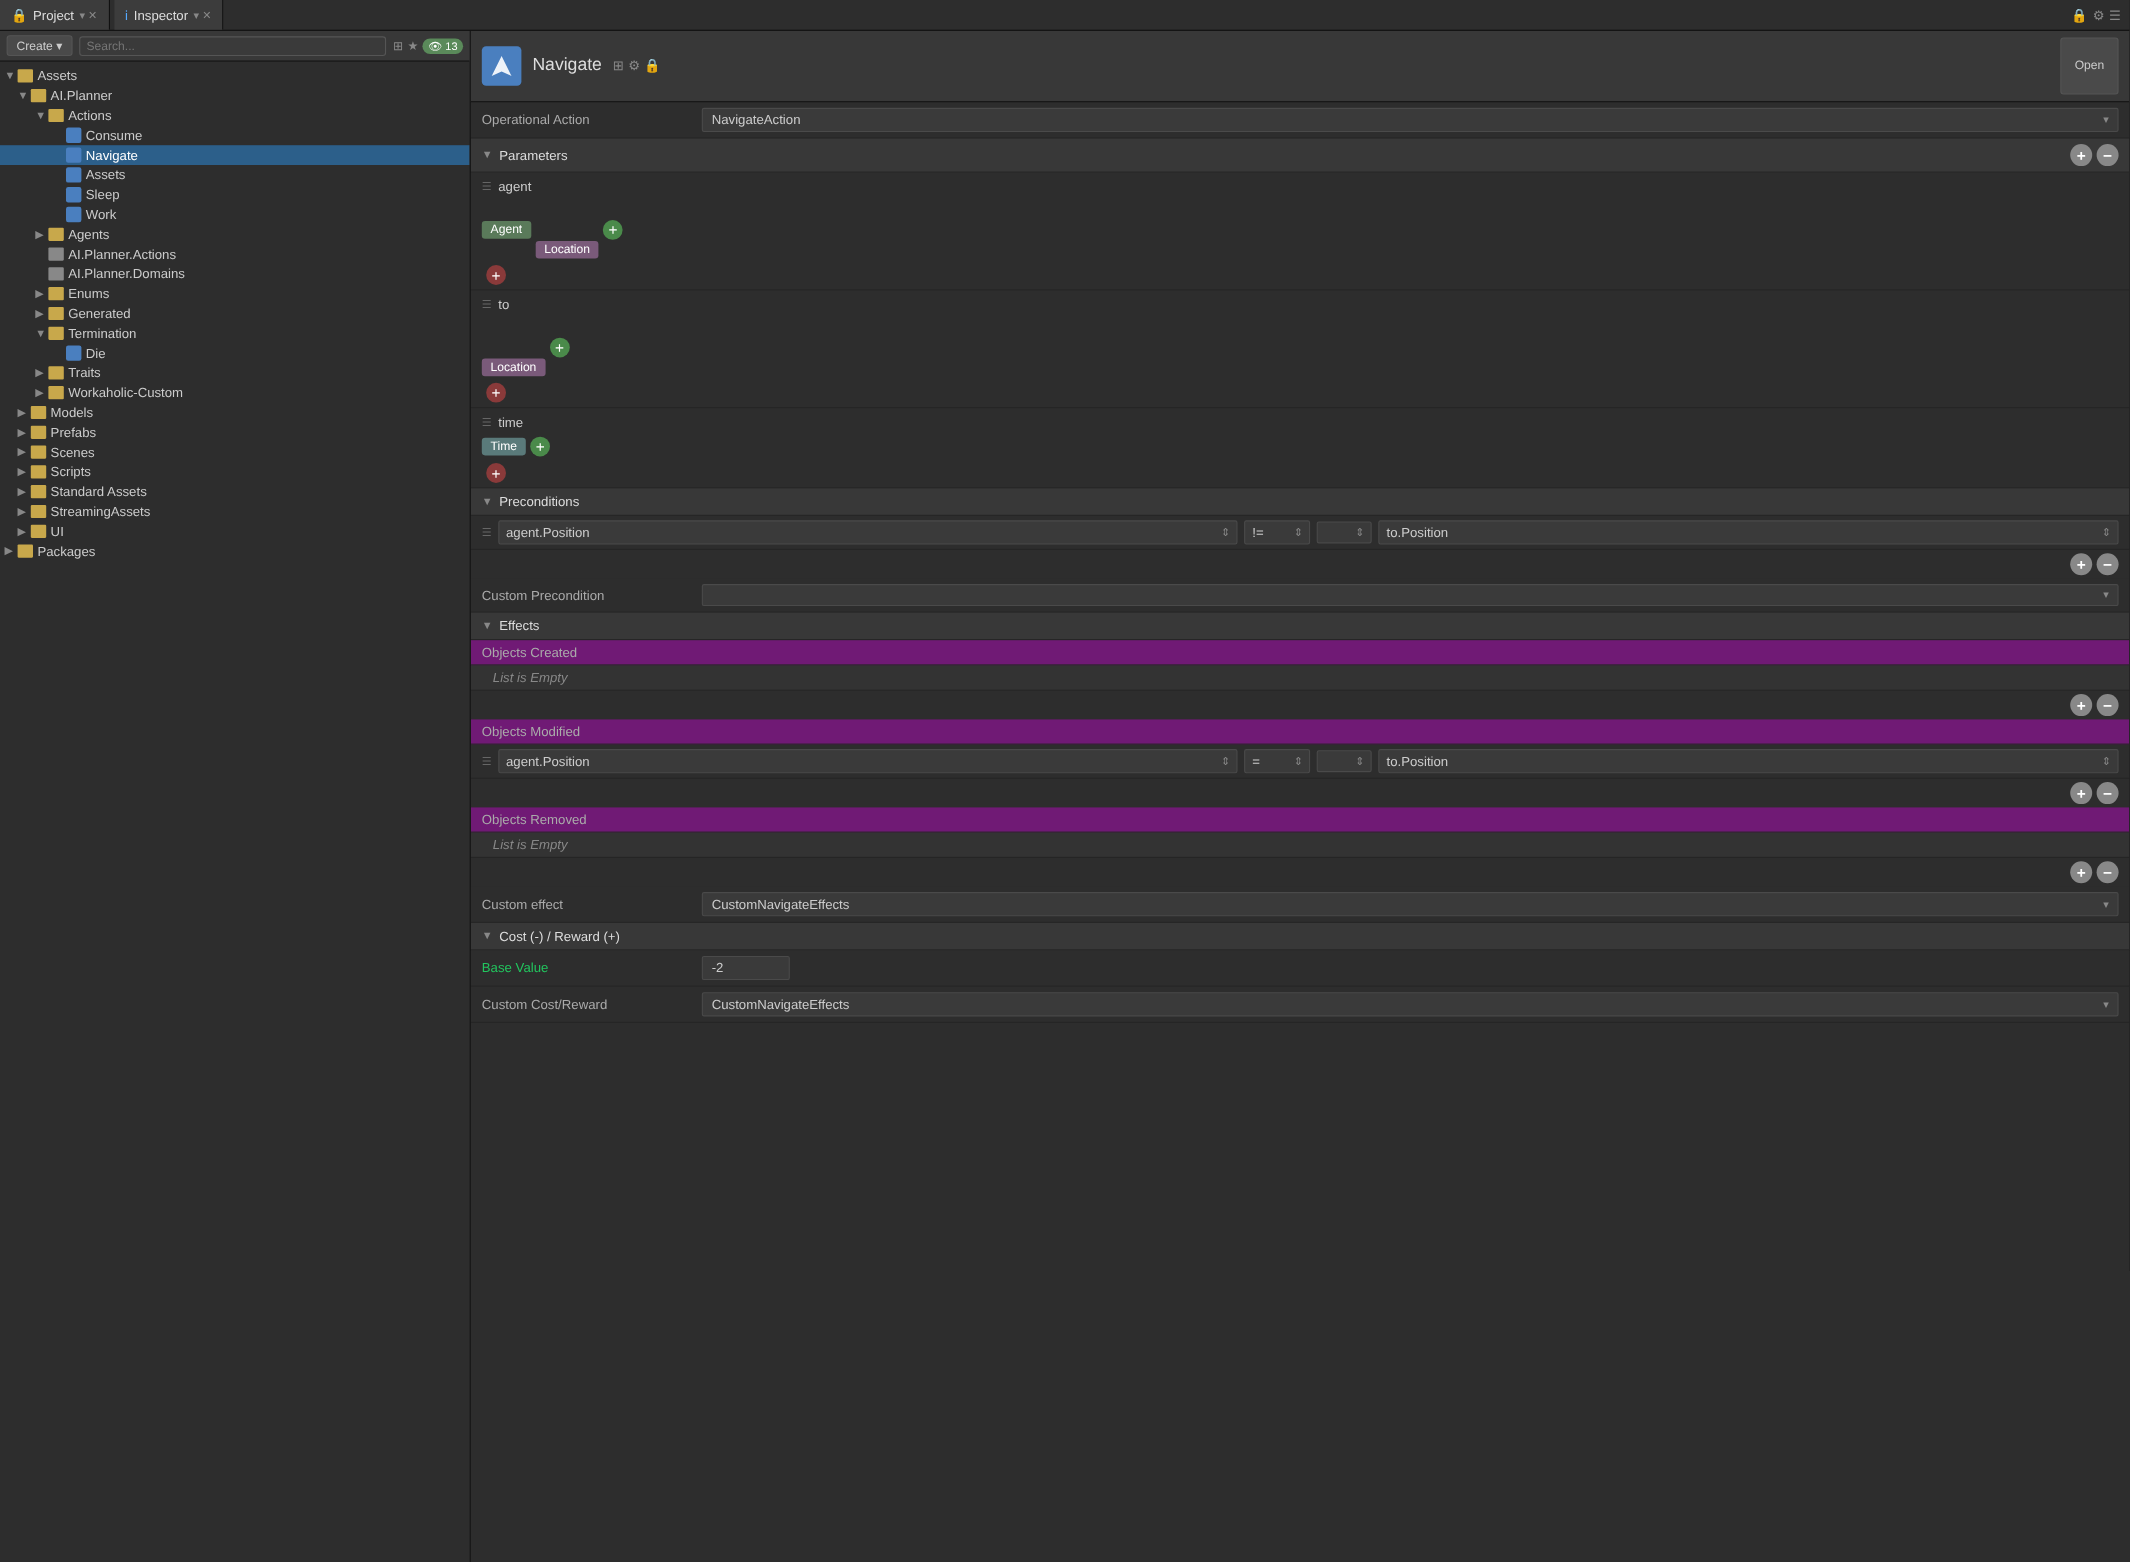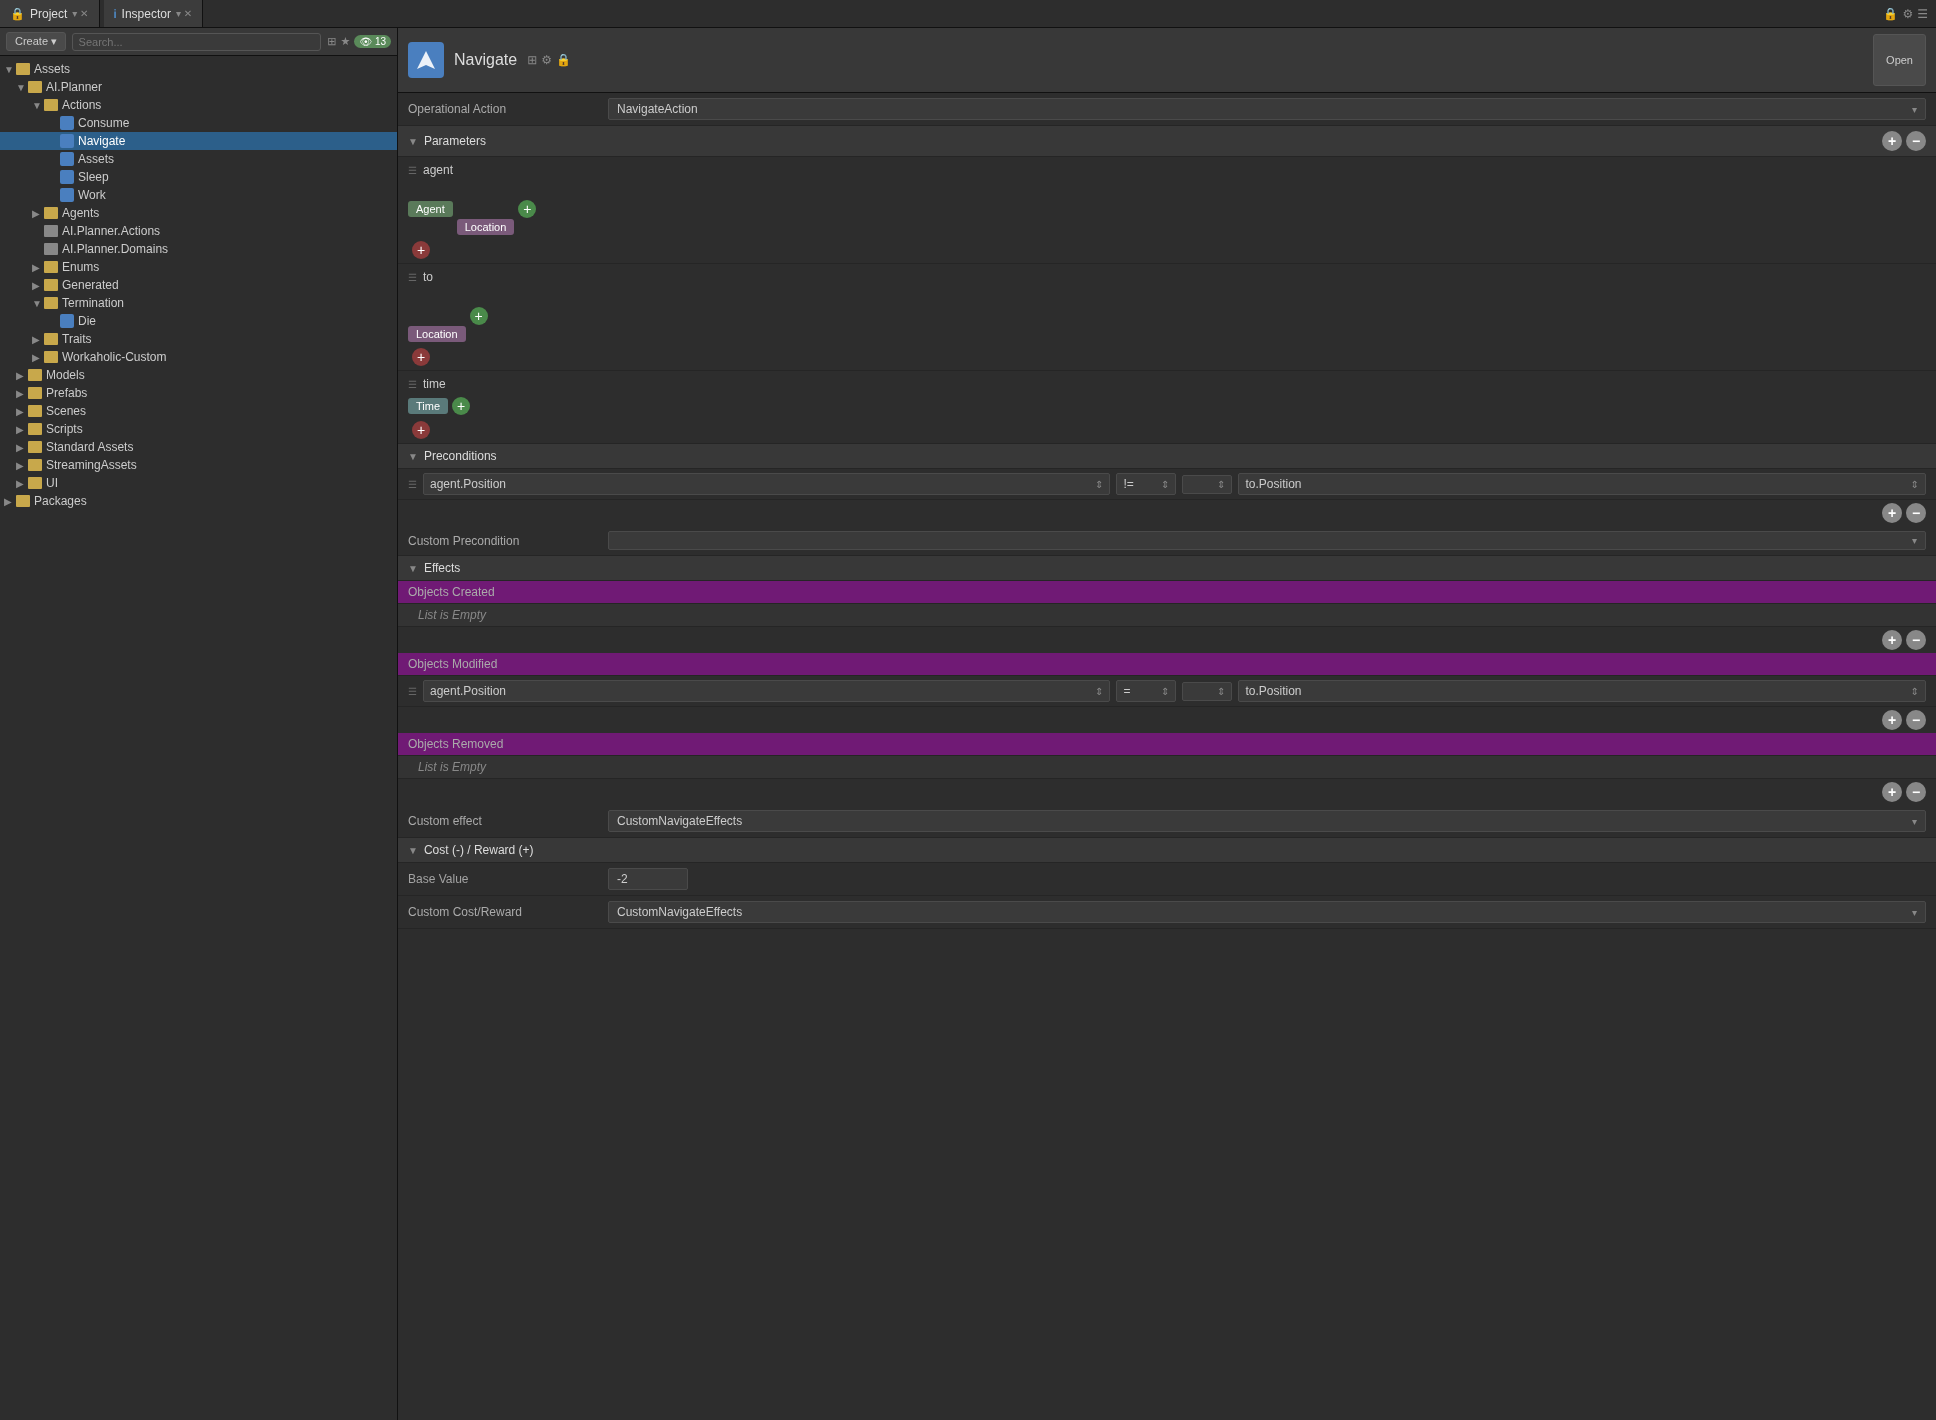--- a/index.html
+++ b/index.html
@@ -49,21 +49,21 @@
 
     
     .main-layout {
       display: flex;
       flex: 1;
       overflow: hidden;
     }
 
     
     .project-panel {
-      width: 398px;
+      width: 428px;
       background: #2d2d2d;
       border-right: 1px solid #111;
       display: flex;
       flex-direction: column;
       overflow: hidden;
     }
     .project-toolbar {
       display: flex;
       align-items: center;
       padding: 4px 6px;
@@ -354,21 +354,21 @@
       background: #333;
       border-bottom: 1px solid #252525;
     }
 
     .base-value-row {
       display: flex;
       align-items: center;
       padding: 5px 10px;
       border-bottom: 1px solid #252525;
     }
-    .base-val-label { width: 200px; color: #a3a3a3; font-size: 12px; }
+    .base-val-label { width: 200px; color: #22c55e; font-size: 12px; }
     .base-val-input {
       background: #3a3a3a;
       border: 1px solid #4a4a4a;
       color: #ccc;
       padding: 3px 8px;
       border-radius: 2px;
       font-size: 12px;
       width: 80px;
     }
 

